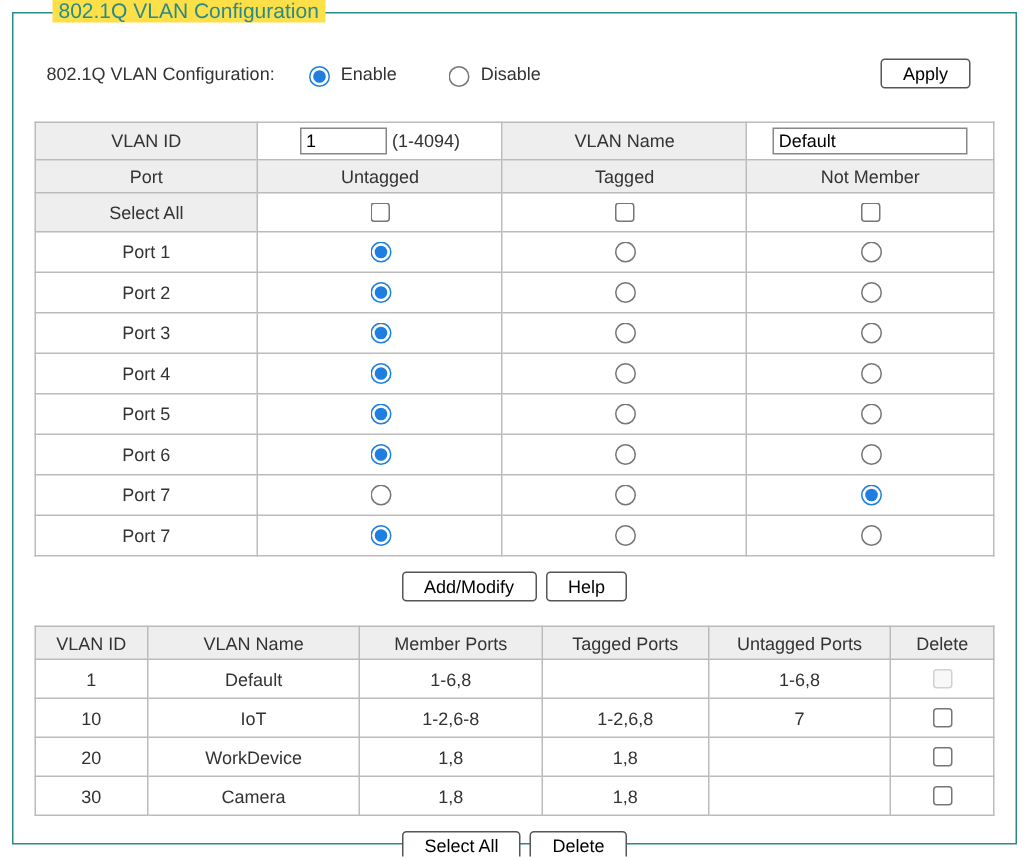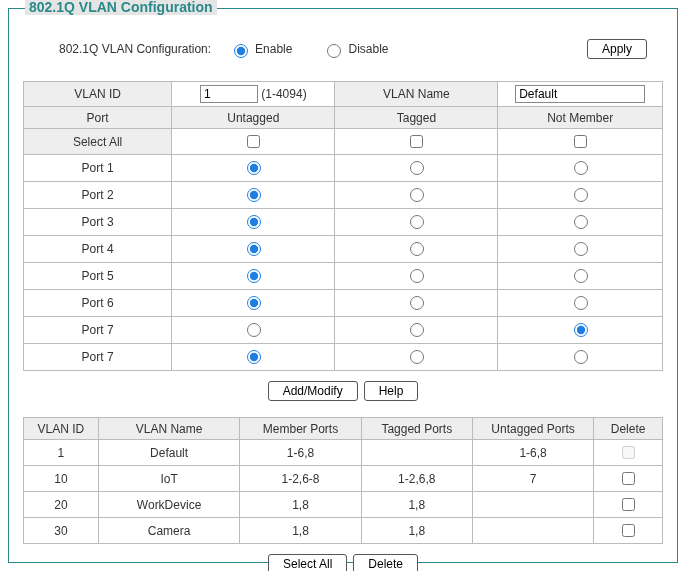--- a/index.html
+++ b/index.html
@@ -14,33 +14,33 @@
   .fieldset {
     border: 1px solid #2a8a8a;
     padding: 12px 14px 24px 14px;
     position: relative;
     width: 670px;
     height: 555px;
   }
   .legend {
     position: absolute;
     top: -10px;
-    left: 16px;
-    background: #e5e5e5;
+    left: 26px;
+    background: #fde047;
     padding: 0 4px;
     color: #2a8a8a;
     font-size: 14px;
-    font-weight: bold;
+    font-weight: normal;
   }
   .config-row {
     display: flex;
     align-items: center;
     margin: 18px 0 22px 8px;
   }
-  .config-label { margin-right: 18px; margin-left: 28px; }
+  .config-label { margin-right: 18px; }
   .radio-group { display: flex; align-items: center; gap: 30px; }
   .radio-opt { display: flex; align-items: center; gap: 4px; }
   input[type="radio"] { accent-color: #1e7fe0; width:14px; height:14px; }
   input[type="checkbox"] { width:13px; height:13px; }
   .apply-wrap { margin-left: auto; margin-right: 16px; }
   button {
     font-family: inherit;
     font-size: 12px;
     padding: 2px 14px;
     border: 1px solid #555;

